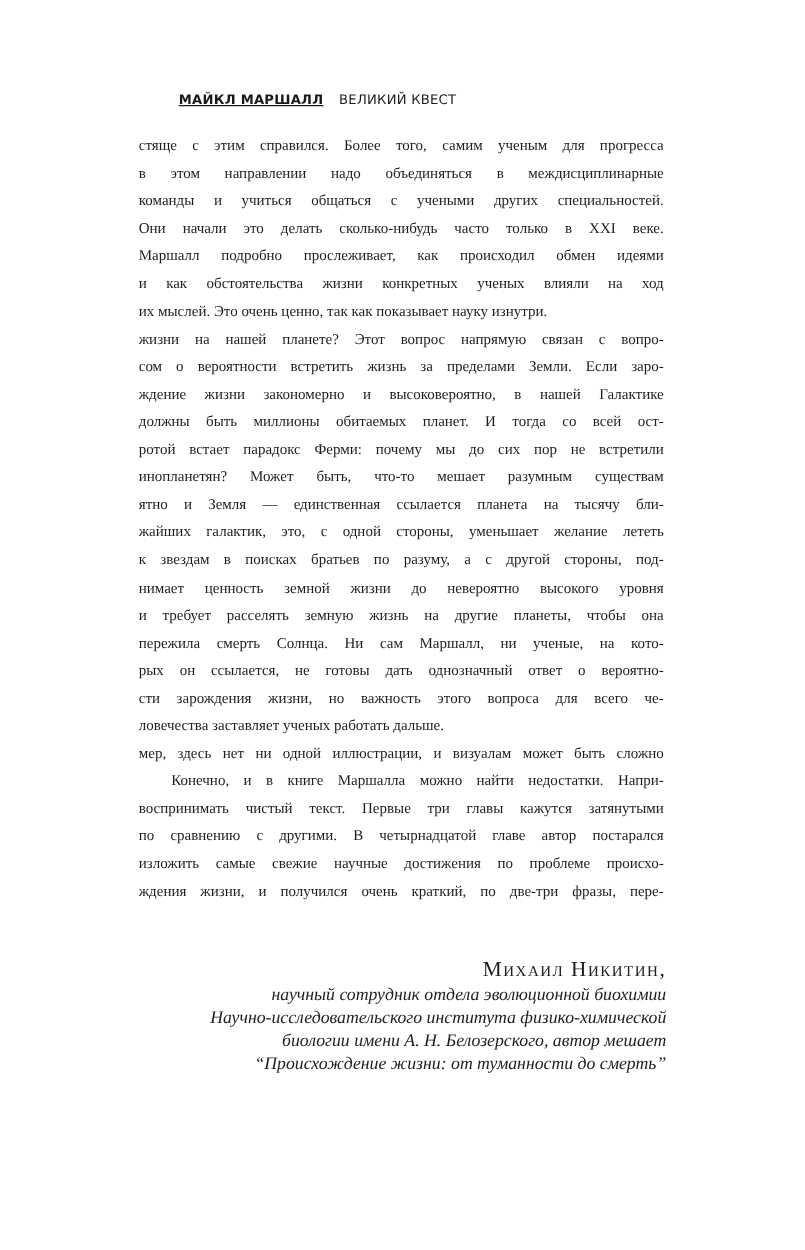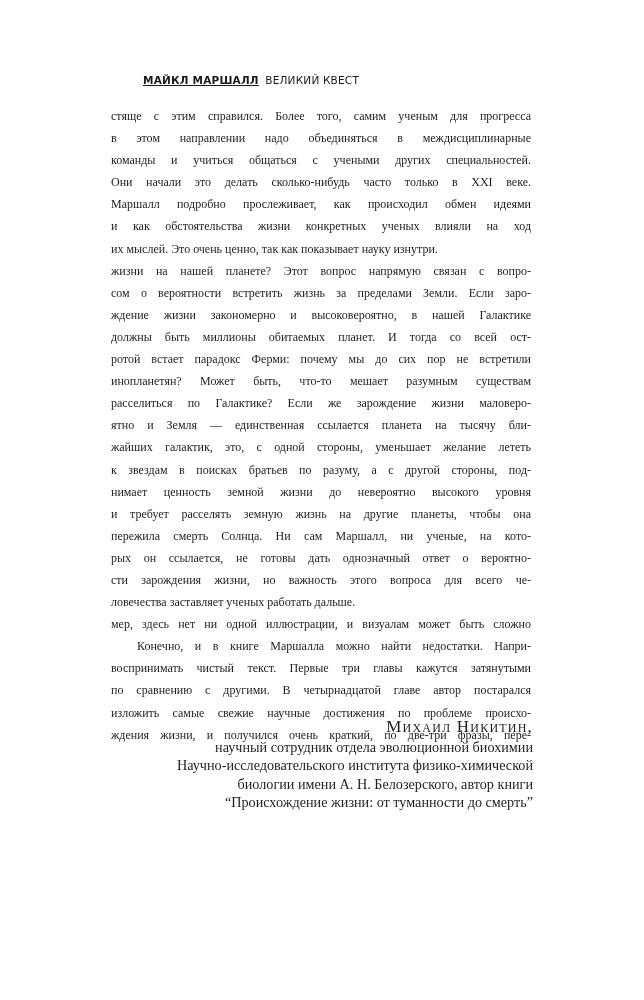--- a/index.html
+++ b/index.html
@@ -23,21 +23,21 @@
       letter-spacing: 0.2px;
       color: #1a1a1a;
       white-space: nowrap;
     }
     .running-head .author {
       font-weight: bold;
       text-decoration: underline;
     }
     .running-head .book {
       font-weight: normal;
-      margin-left: 3px;
+      margin-left: 9px;
     }
     .body-text {
       position: absolute;
       left: 111px;
       top: 105px;
       width: 420px;
       font-family: "Liberation Serif", serif;
       font-size: 12px;
       line-height: 22.1px;
       color: #1e1e1e;
@@ -51,32 +51,33 @@
     }
     .line.last {
       text-align-last: left;
     }
     .line.indent {
       padding-left: 26px;
     }
     .signature {
       position: absolute;
       right: 111px;
-      top: 716px;
+      top: 765px;
       text-align: right;
       font-family: "Liberation Serif", serif;
       color: #1e1e1e;
     }
     .sig-name {
       font-size: 17px;
       font-variant: small-caps;
       letter-spacing: 1.2px;
       line-height: 22px;
     }
     .sig-line {
+      font-style: italic;
       font-size: 14.2px;
       line-height: 18.4px;
       white-space: nowrap;
       margin-left: 36px;
     }
   </style>
 </head>
 <body>
 
 <div class="running-head">
@@ -95,21 +96,20 @@
         <span class="line">и как обстоятельства жизни конкретных ученых влияли на ход</span>
         <span class="line last">их мыслей. Это очень ценно, так как показывает науку изнутри.</span>
       </div>
       <div class="paragraph">
         <span class="line">жизни на нашей планете? Этот вопрос напрямую связан с вопро-</span>
         <span class="line">сом о вероятности встретить жизнь за пределами Земли. Если заро-</span>
         <span class="line">ждение жизни закономерно и высоковероятно, в нашей Галактике</span>
         <span class="line">должны быть миллионы обитаемых планет. И тогда со всей ост-</span>
         <span class="line">ротой встает парадокс Ферми: почему мы до сих пор не встретили</span>
         <span class="line">инопланетян? Может быть, что-то мешает разумным существам</span>
-        <span class="line">расселиться по Галактике? Если же зарождение жизни маловеро-</span>
         <span class="line">ятно и Земля — единственная ссылается планета на тысячу бли-</span>
         <span class="line">жайших галактик, это, с одной стороны, уменьшает желание лететь</span>
         <span class="line">к звездам в поисках братьев по разуму, а с другой стороны, под-</span>
         <span class="line">нимает ценность земной жизни до невероятно высокого уровня</span>
         <span class="line">и требует расселять земную жизнь на другие планеты, чтобы она</span>
         <span class="line">пережила смерть Солнца. Ни сам Маршалл, ни ученые, на кото-</span>
         <span class="line">рых он ссылается, не готовы дать однозначный ответ о вероятно-</span>
         <span class="line">сти зарождения жизни, но важность этого вопроса для всего че-</span>
         <span class="line last">ловечества заставляет ученых работать дальше.</span>
       </div>
@@ -121,15 +121,15 @@
         <span class="line">изложить самые свежие научные достижения по проблеме происхо-</span>
         <span class="line">ждения жизни, и получился очень краткий, по две-три фразы, пере-</span>
       </div>
     </div>
 </div>
 
 <div class="signature">
   <div class="sig-name">Михаил Никитин,</div>
   <div class="sig-line">научный сотрудник отдела эволюционной биохимии</div>
   <div class="sig-line">Научно-исследовательского института физико-химической</div>
-  <div class="sig-line">биологии имени А. Н. Белозерского, автор книги</div>
+  <div class="sig-line">биологии имени А. Н. Белозерского, автор мешает</div>
   <div class="sig-line">“Происхождение жизни: от туманности до смерть”</div>
 </div>
 
 </body></html>

